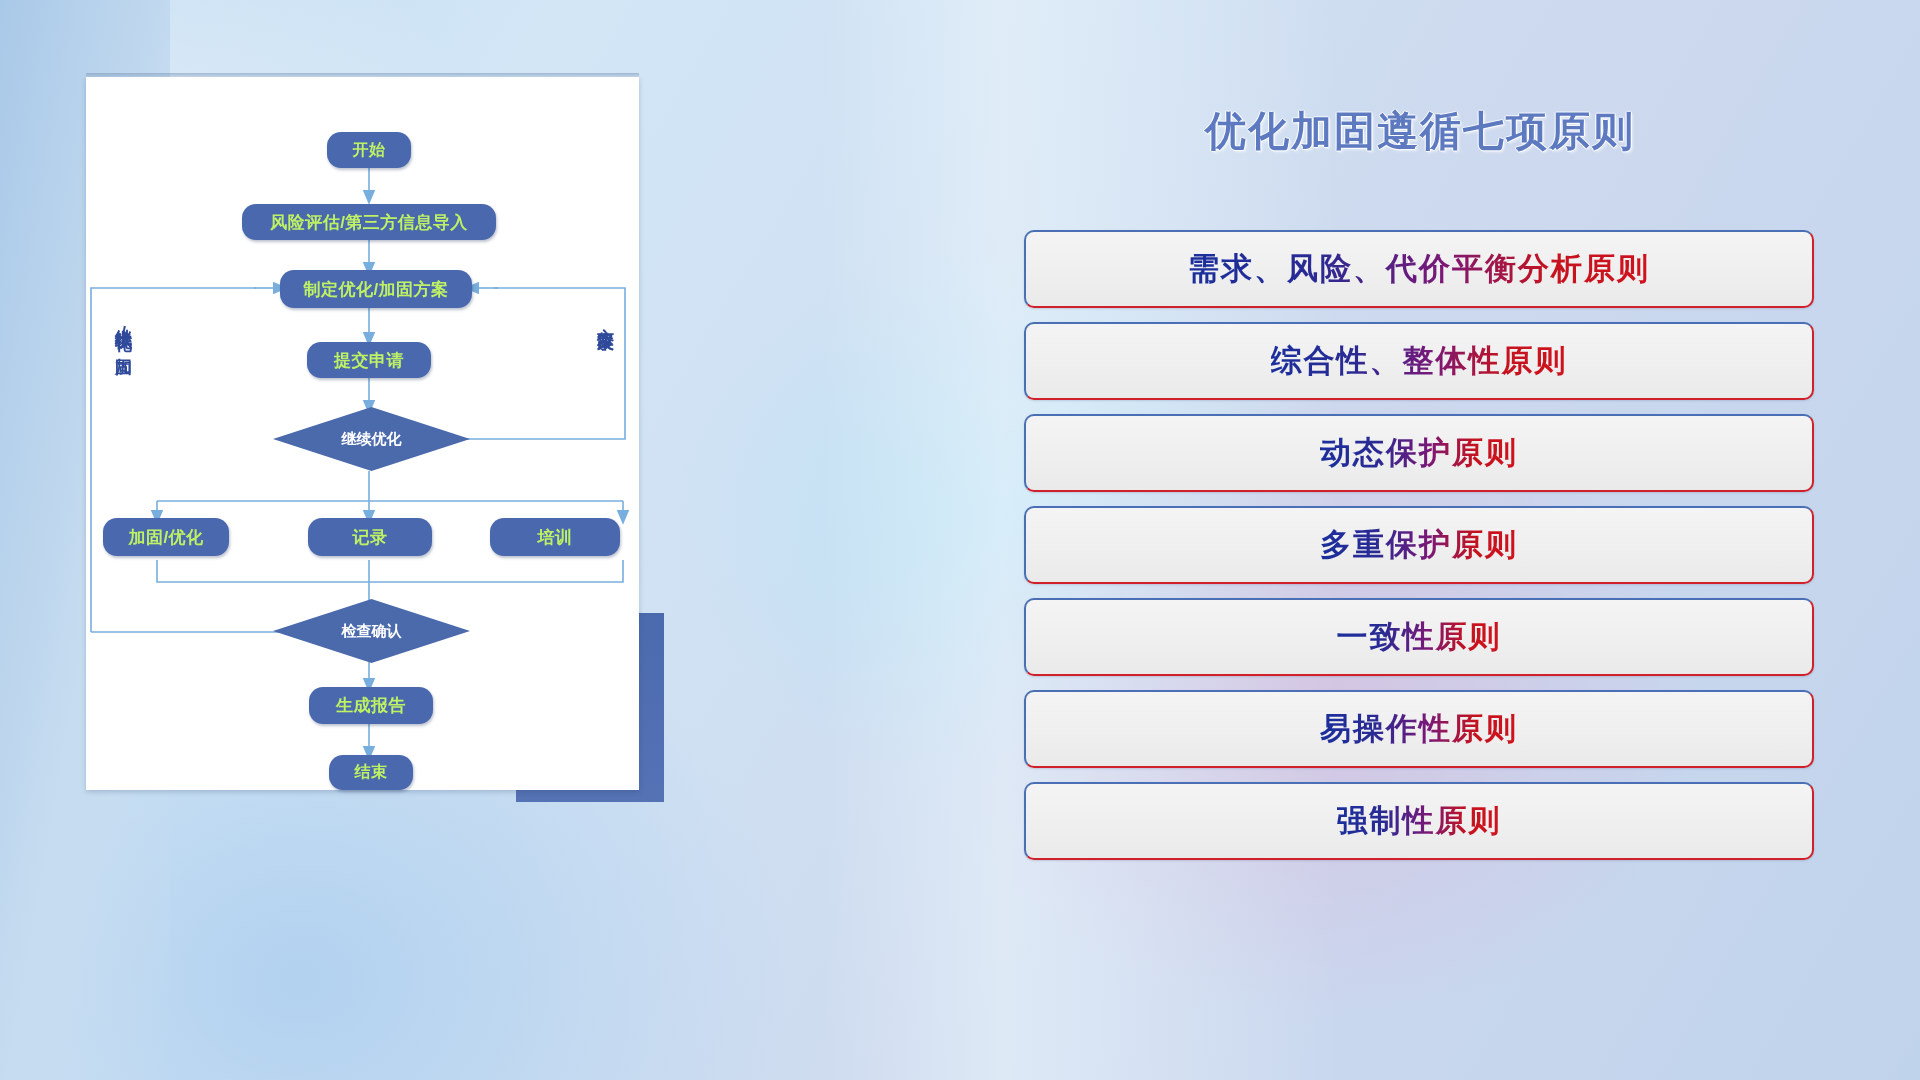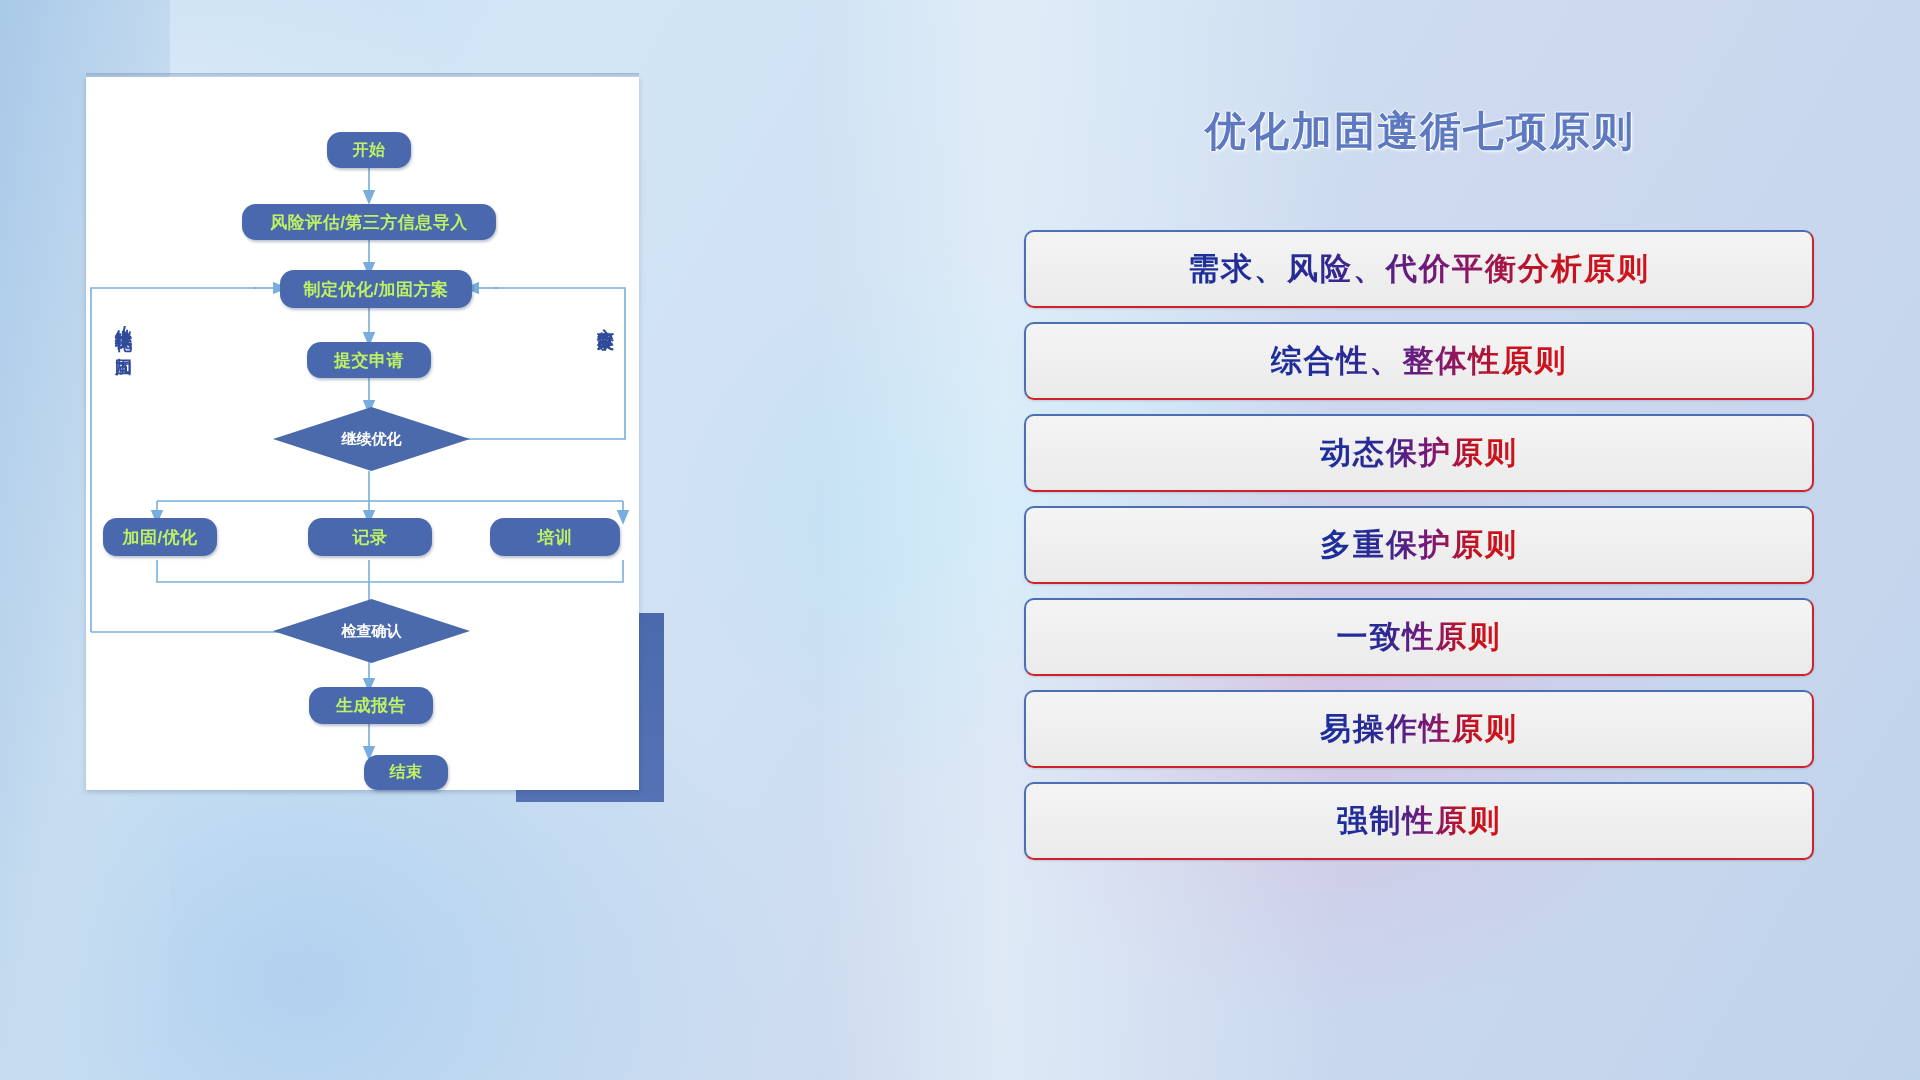--- a/index.html
+++ b/index.html
@@ -130,42 +130,42 @@
 
     <div class="node" style="left:221px;top:265px;width:124px;height:36px;font-size:17px;">
       <span>提交申请</span>
     </div>
 
     <div class="diamond" style="left:187px;top:330px;width:197px;height:64px;font-size:15px;">
       <div class="dshape"></div>
       <span>继续优化</span>
     </div>
 
-    <div class="node" style="left:17px;top:441px;width:114px;height:38px;font-size:17px;">
+    <div class="node" style="left:17px;top:441px;width:126px;height:38px;font-size:17px;">
       <span>加固/优化</span>
     </div>
 
     <div class="node" style="left:222px;top:441px;width:124px;height:38px;font-size:17px;">
       <span>记录</span>
     </div>
 
     <div class="node" style="left:404px;top:441px;width:130px;height:38px;font-size:17px;">
       <span>培训</span>
     </div>
 
     <div class="diamond" style="left:187px;top:522px;width:197px;height:64px;font-size:15px;">
       <div class="dshape"></div>
       <span>检查确认</span>
     </div>
 
     <div class="node" style="left:223px;top:610px;width:124px;height:37px;font-size:17px;">
       <span>生成报告</span>
     </div>
 
-    <div class="node" style="left:243px;top:678px;width:84px;height:35px;font-size:16px;margin-left:35px;">
+    <div class="node" style="left:243px;top:678px;width:84px;height:35px;font-size:16px;">
       <span>结束</span>
     </div>
 
     <div class="vlabel" style="left:26px;top:238px;font-size:17px;">继续优化/加固</div>
 
     <div class="vlabel" style="left:508px;top:238px;font-size:17px;">方案修改</div>
 
   </div>
 </div>
 

